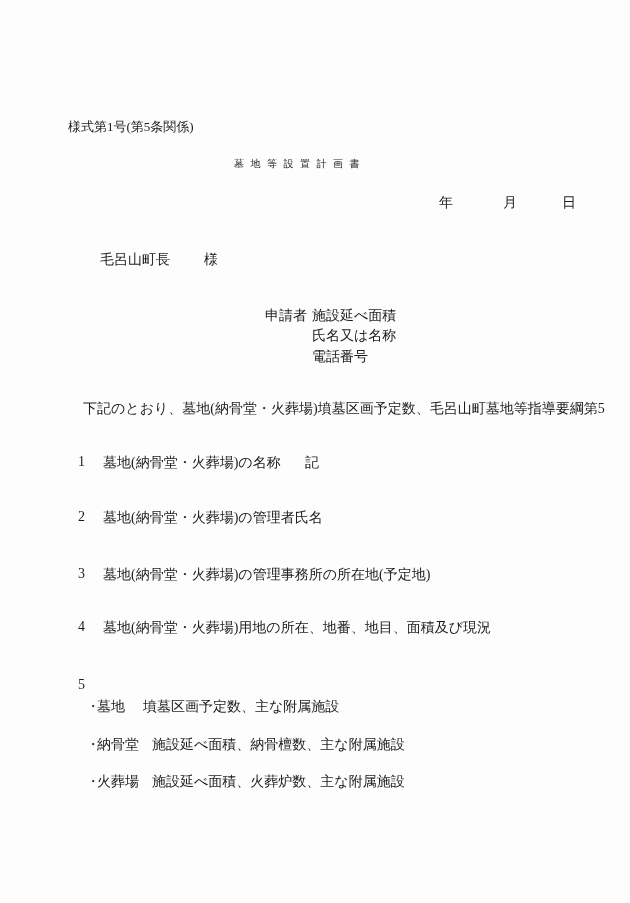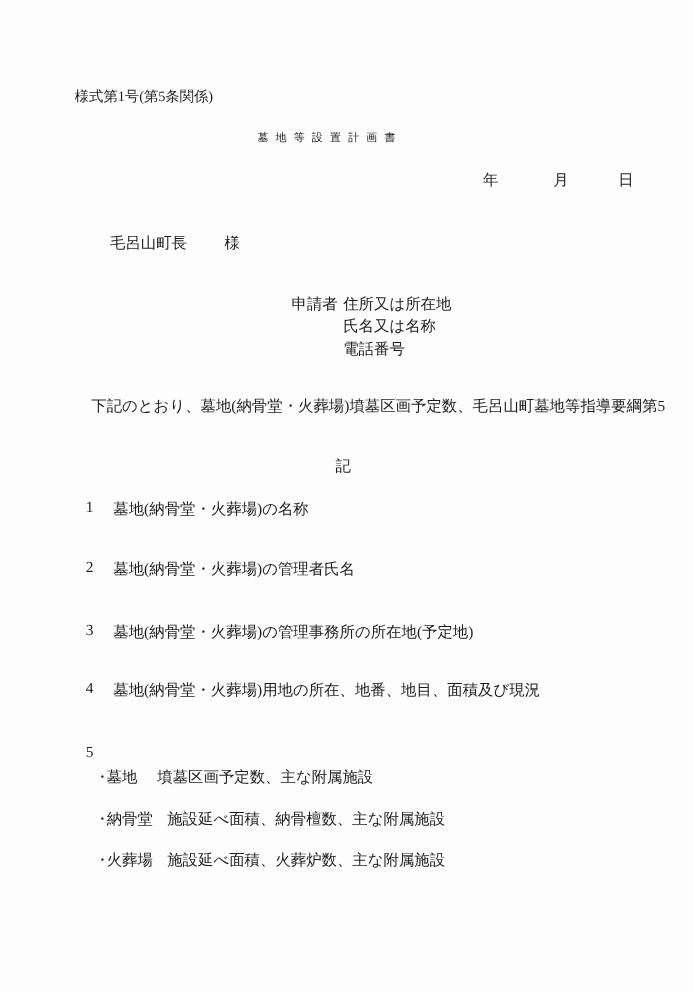--- a/index.html
+++ b/index.html
@@ -10,21 +10,21 @@
   .page {
     position: relative;
     width: 630px;
     height: 903px;
     background: #fdfdfd;
     font-family: "Liberation Serif", "DejaVu Serif", serif;
     color: #1c1c1c;
     font-size: 14px;
     overflow: hidden;
   }
-  .abs { position: absolute; white-space: nowrap; }
+  .abs { position: absolute; white-space: nowrap; margin-top: 39px; }
 
   .form-number { left: 68px; top: 79px; font-size: 13px; }
 
   .doc-title {
     left: 234px; top: 118px;
     font-size: 10px;
     letter-spacing: 6.5px;
   }
 
   .date-year  { left: 439px; top: 155px; }
@@ -73,21 +73,21 @@
   <span class="abs doc-title">墓地等設置計画書</span>
 
   <span class="abs date-year">年</span>
   <span class="abs date-month">月</span>
   <span class="abs date-day">日</span>
 
   <span class="abs addressee-name">毛呂山町長</span>
   <span class="abs addressee-honorific">様</span>
 
   <span class="abs applicant-label">申請者</span>
-  <span class="abs applicant-f0">住所又は所在地</span>
+  <span class="abs applicant-f0">施設延べ面積</span>
   <span class="abs applicant-f1">氏名又は名称</span>
   <span class="abs applicant-f2">電話番号</span>
 
   <span class="abs body-line1">下記のとおり、墓地(納骨堂・火葬場)墳墓区画予定数、毛呂山町墓地等指導要綱第5</span>
 
   <span class="abs record-marker">記</span>
 
   <div class="item-row item-1">
     <span class="item-no">1</span>
     <span class="item-text">墓地(納骨堂・火葬場)の名称</span>

